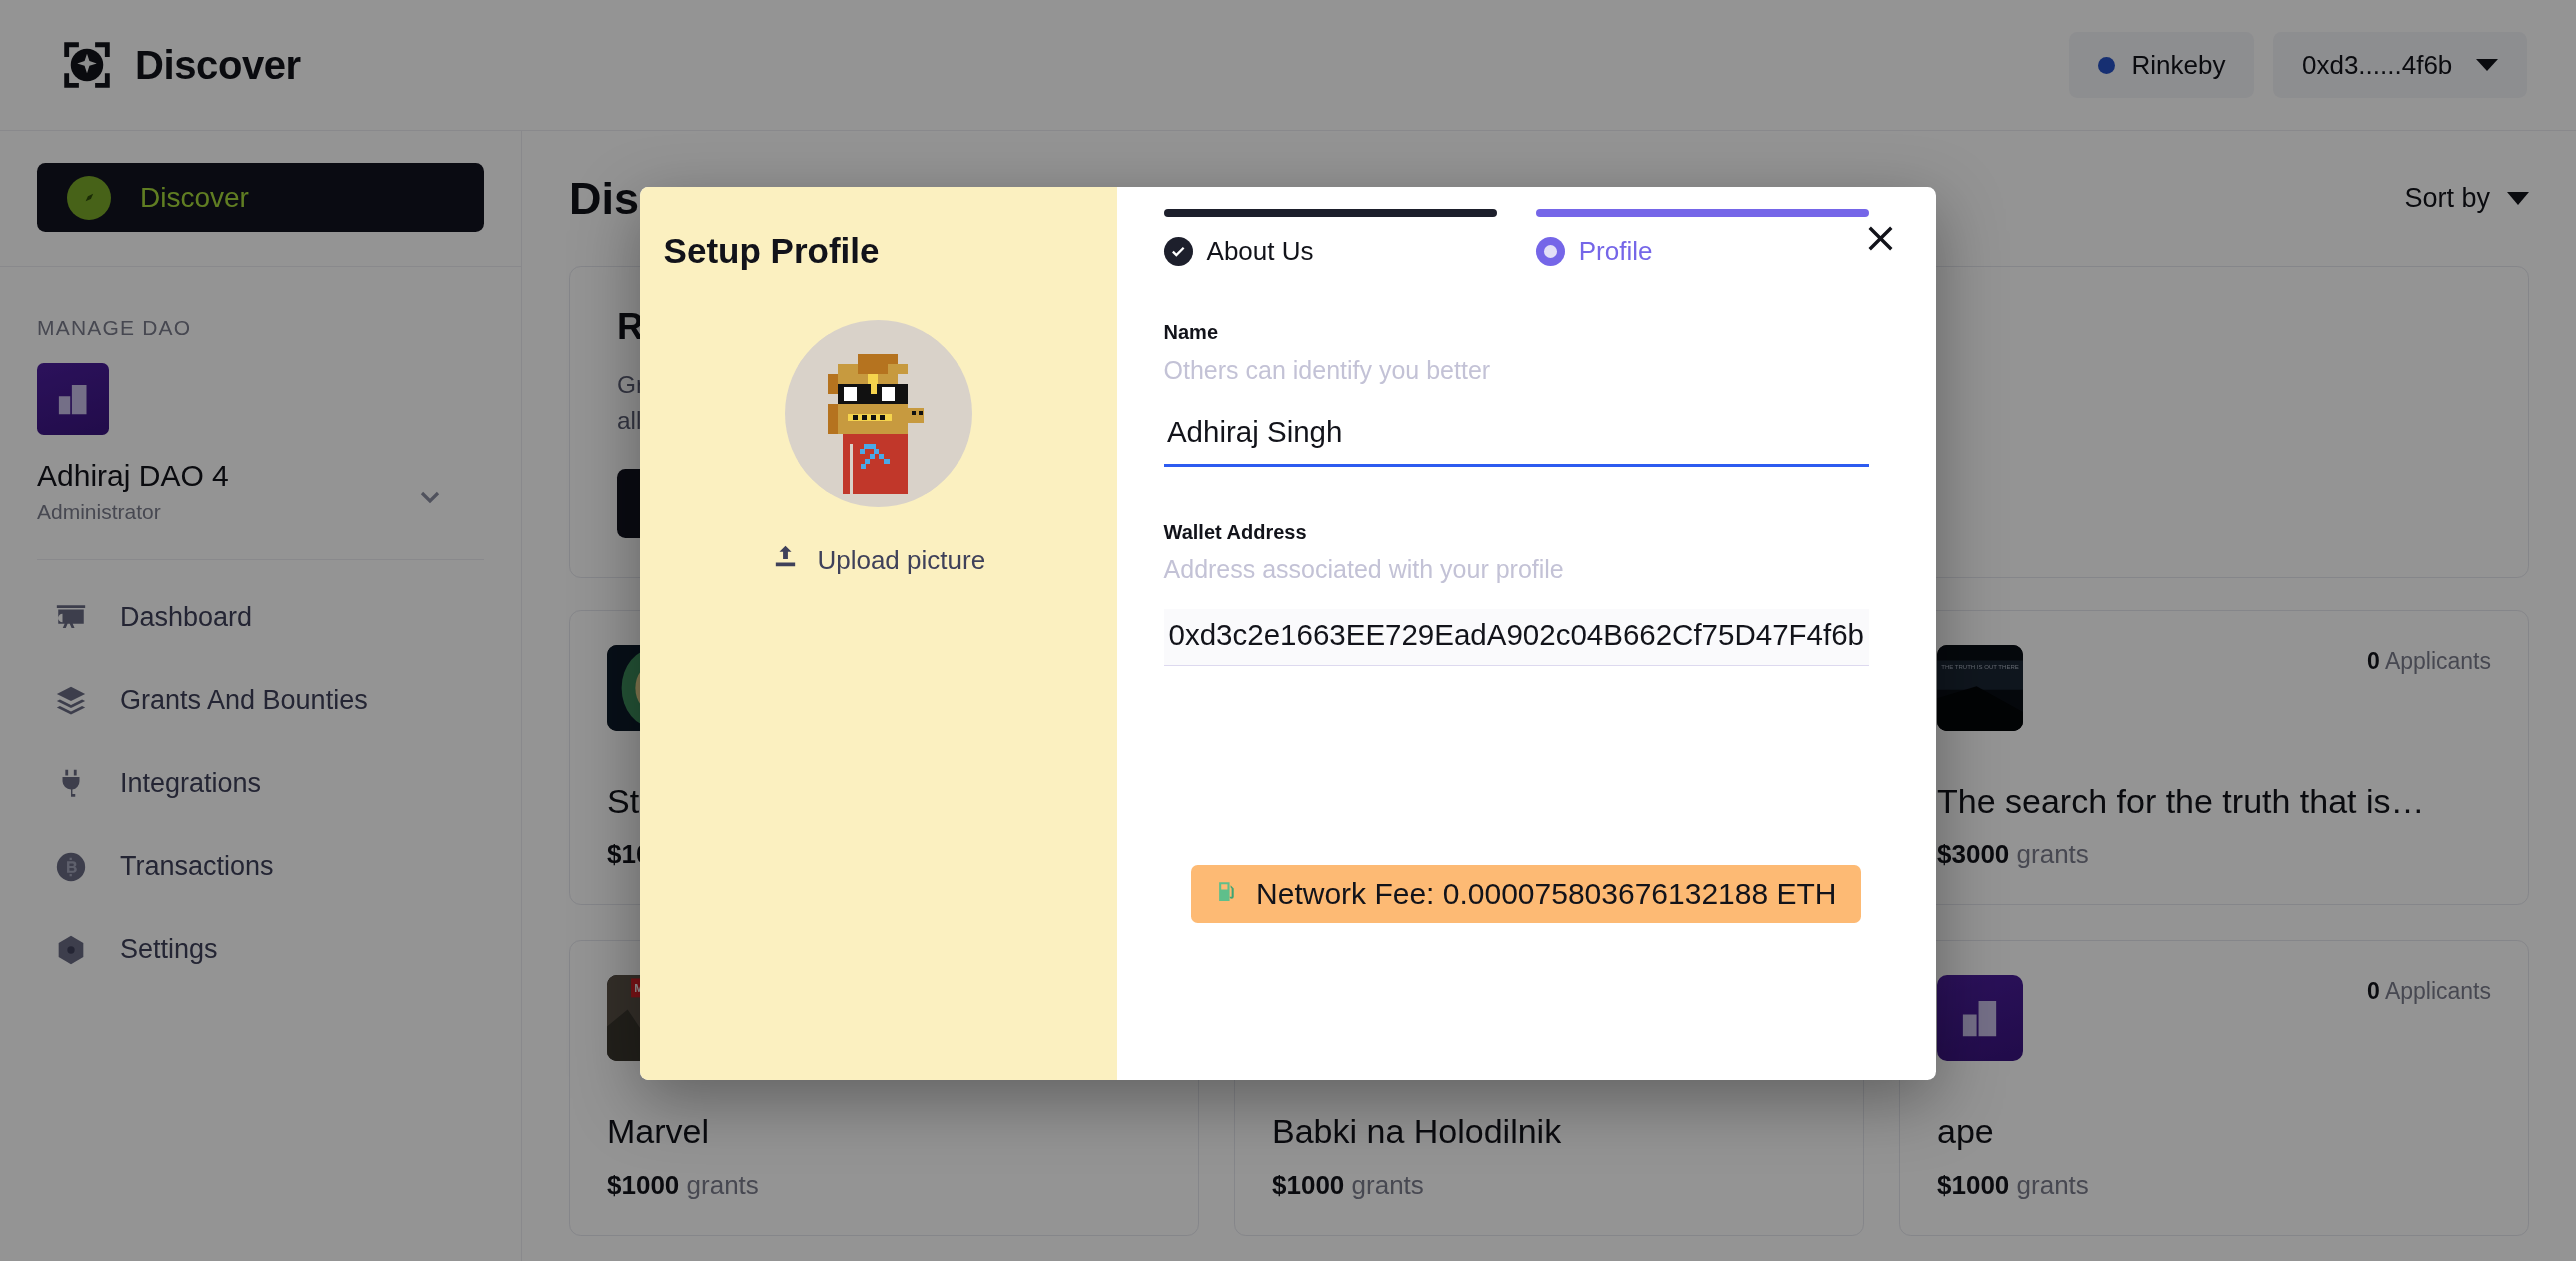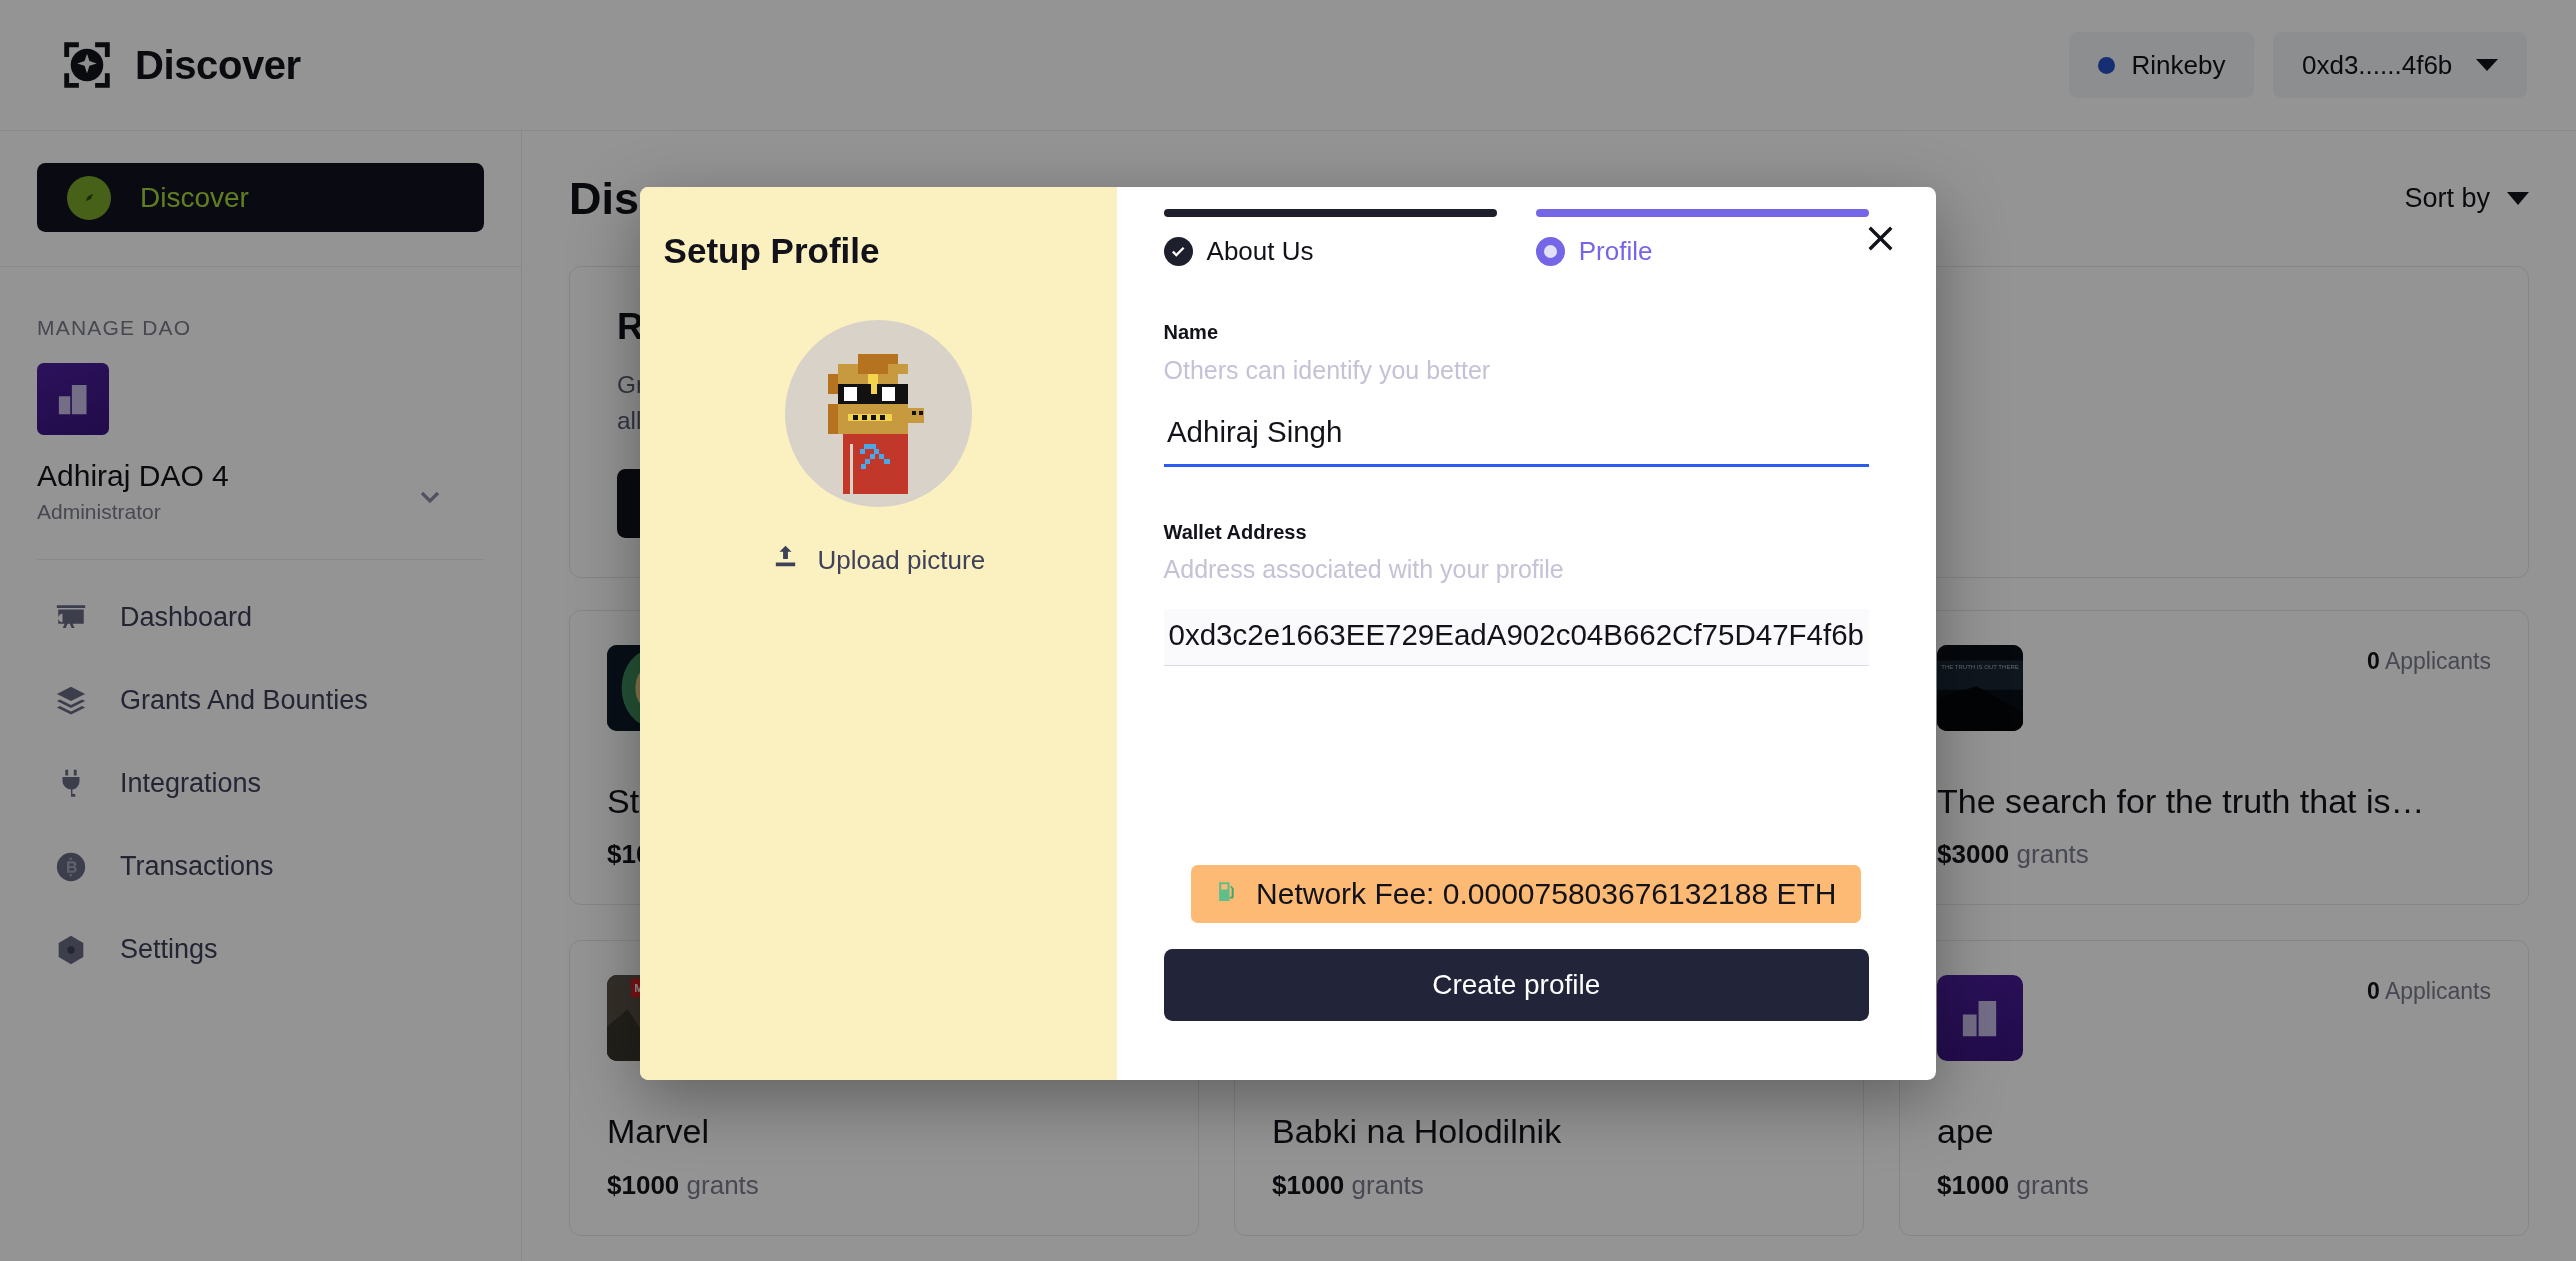--- a/index.html
+++ b/index.html
@@ -525,17 +525,16 @@
           <span>
             <svg viewBox="0 0 24 24" width="25" height="25">
               <path fill="#5fbf8b" d="M3 3h10v18H3V3zm2 2v5h6V5H5z"></path>
               <path fill="#3fa573" d="M14 6l3 3v8a2 2 0 1 1-4 0h2V9l-1-1V6z"></path>
             </svg>
           </span>
           <span>Network Fee: 0.000075803676132188 ETH</span>
         </div>
       </div>
 
-      <div class="cta">Create profile</div>
     </div>
   </div>
 </div>
 
 
 </body></html>

